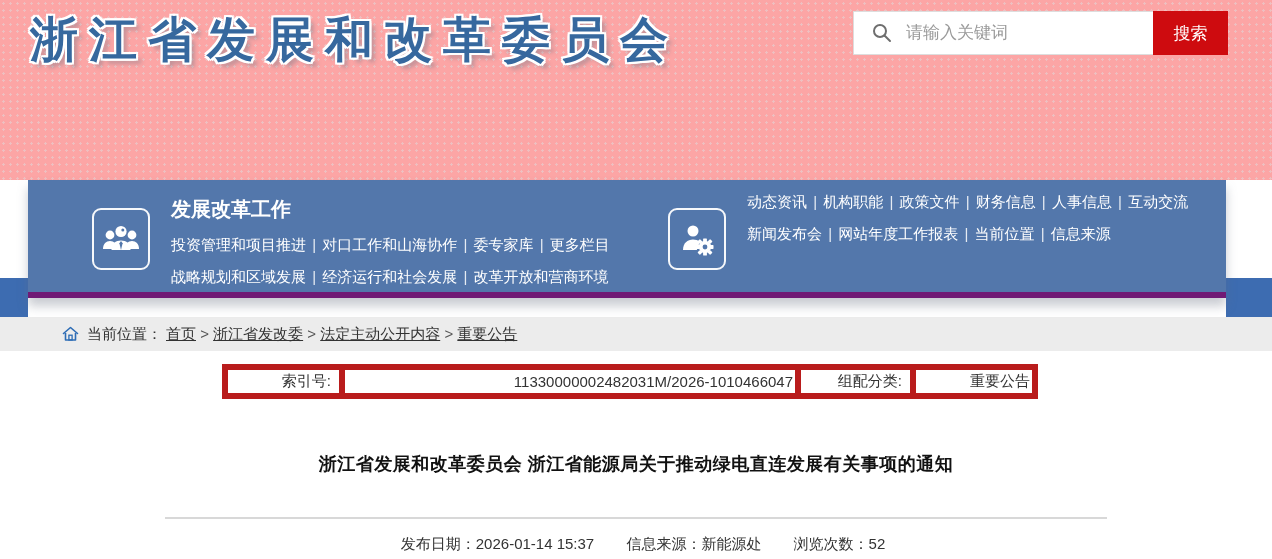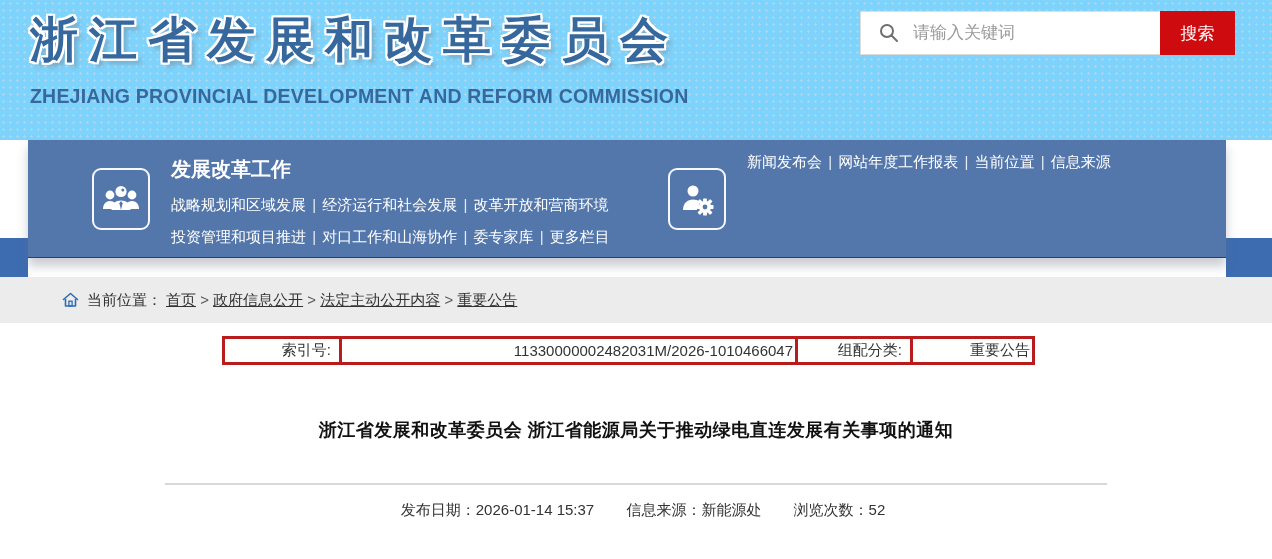--- a/index.html
+++ b/index.html
@@ -1,108 +1,107 @@
 <!DOCTYPE html>
 <html><head>
 <meta charset="utf-8">
 <style>
   * { margin:0; padding:0; box-sizing:border-box; }
   html,body { width:1272px; height:559px; overflow:hidden; }
   body { font-family:"Liberation Sans","DejaVu Sans",sans-serif; background:#fff; position:relative; }
 
   
-  .site-header { position:relative; height:140px; background:#7dd3fc; overflow:hidden;padding-left:45px; }
+  .site-header { position:relative; height:180px; background:#fca5a5; overflow:hidden;padding-left:45px; }
   .site-header::after{
     content:""; position:absolute; inset:0;
     background:radial-gradient(circle,#dcdee1 1.1px,transparent 1.2px);
     background-size:7px 7px; opacity:.45; pointer-events:none;
   }
   .brand { position:absolute; left:30px; top:8px; z-index:2; }
   .cn-title{
     font-size:48px; font-weight:bold; letter-spacing:11px; color:#36689e; white-space:nowrap;
     text-shadow:-2px -2px 0 #fff,2px -2px 0 #fff,-2px 2px 0 #fff,2px 2px 0 #fff,
                 0 -2px 0 #fff,0 2px 0 #fff,-2px 0 0 #fff,2px 0 0 #fff,
                 5px 5px 4px rgba(110,120,135,.45);
   }
   .en-title{ margin-top:13px; font-size:19.5px; font-weight:bold; color:#36689e; letter-spacing:.2px; white-space:nowrap; }
 
   .search-box{
-    position:absolute; top:11px; right:37px; width:375px; height:44px; z-index:3;
+    position:absolute; top:11px; right:44px; width:375px; height:44px; z-index:3;
     background:#fff; border:1px solid #ddd; display:flex; align-items:center;
   }
   .search-box .mag{ margin-left:17px; flex:0 0 auto; display:flex; }
   .search-box input{
     flex:1 1 auto; border:none; outline:none; height:100%; padding:0 8px 0 13px;
     font-size:17px; color:#333; background:transparent;
   }
   .search-box input::placeholder{ color:#9a9a9a; }
   .search-btn{
     flex:0 0 auto; width:75px; height:44px; margin:-1px -1px -1px 16px; border:none;
     background:#ce0b0f; color:#fff; font-size:17px; cursor:pointer; font-family:inherit;
   }
 
   
   .nav-band{ position:relative; height:137px; background:#fff; }
   .band-end{ position:absolute; top:98px; height:39px; background:#3d6cb1; z-index:1; }
   .band-end.left{ left:0; width:28px; }
   .band-end.right{ right:0; width:46px; }
   .nav-card{
     position:absolute; left:28px; top:0; width:1198px; height:118px; z-index:2;
-    background:#5377ab; border-bottom:1px solid #701a75;
+    background:#5377ab; border-bottom:6px solid #701a75;
     box-shadow:0 8px 10px rgba(100,110,125,.35);
   }
   .nav-section{ position:absolute; top:0; height:100%; }
   .nav-section.s1{ left:64px; }
   .nav-section.s2{ left:640px; }
   .icon-box{
     position:absolute; left:0; top:28px; width:58px; height:62px;
     border:2px solid rgba(255,255,255,.95); border-radius:9px;
     display:flex; align-items:center; justify-content:center; cursor:pointer;
   }
   .nav-texts{ position:absolute; left:79px; top:0; white-space:nowrap; }
   .nav-title{ margin-top:16px; font-size:20px; font-weight:bold; color:#fff; cursor:pointer; }
   .nav-links{ margin-top:13px; font-size:15px; color:#fff; }
   .nav-links .lnk{ cursor:pointer; }
   .nav-links .sep{ color:rgba(255,255,255,.85); padding:0 2px; }
 
   
   .breadcrumb-bar{
-    height:46px; background:#ececec; display:flex; align-items:center; padding-left:62px;
+    height:34px; background:#ececec; display:flex; align-items:center; padding-left:62px;
     font-size:15px; color:#333;
   }
   .home-icon{ display:flex; margin-right:8px; cursor:pointer; }
   .crumb-prefix{ margin-right:4px; }
   .breadcrumb-bar .lnk{ cursor:pointer;text-decoration:underline; }
   .breadcrumb-bar .sep{ color:#555; }
 
   
   .main-content{ background:#fff; }
   .meta-table{
     margin:13px 0 0 222px; width:810px; border-collapse:collapse; font-size:15px; color:#333;
     table-layout:fixed;
   }
-  .meta-table td{ border:3px solid #b91c1c; height:26px; padding:2px; }
+  .meta-table td{ border:6px solid #b91c1c; height:26px; padding:2px; }
   .meta-table td.lbl{ text-align:right; padding-right:8px; color:#333; }
   .meta-table td.val{ text-align:right; padding-left:10px; }
 
   .article-title{
     margin-top:53px; text-align:center; font-size:18px; font-weight:bold; color:#111;
     letter-spacing:.5px;
   }
   .title-divider{ width:942px; margin:41px auto 0 auto; border:none; border-top:2px solid #d8d8d8; }
   .pub-meta{ margin-top:16px; text-align:center; font-size:15px; color:#333;padding-left:14px; }
   .pub-meta .pair{ margin:0 14px; }
 </style>
 </head>
 <body>
 
 <header class="site-header">
   <div class="brand">
     <div class="cn-title">浙江省发展和改革委员会</div>
-    <div class="en-title">ZHEJIANG PROVINCIAL DEVELOPMENT AND REFORM COMMISSION</div>
   </div>
 
   <div class="search-box">
     <span class="mag">
       <svg width="22" height="22" viewBox="0 0 22 22">
         <circle cx="9" cy="9" r="6" fill="none" stroke="#6e6e6e" stroke-width="2"></circle>
         <line x1="13.5" y1="13.5" x2="19" y2="19" stroke="#6e6e6e" stroke-width="2" stroke-linecap="round"></line>
       </svg>
     </span>
     <input type="text" placeholder="请输入关键词" style="">
@@ -124,22 +123,22 @@
           <circle cx="31" cy="13" r="4.4" fill="#fff"></circle>
           <path d="M38 27c0-5.2-3.2-8-7-8-2 0-3.7.7-5 2l2.5 6z" fill="#fff"></path>
           <circle cx="20" cy="9.5" r="5.6" fill="#fff"></circle>
           <circle cx="21.8" cy="8" r="1.5" fill="#5377ab"></circle>
           <path d="M10.5 28c0-6.5 4.2-9.6 9.5-9.6s9.5 3.1 9.5 9.6z" fill="#fff"></path>
           <path d="M20 19l-1.6 2.2 1.6 6.8 1.6-6.8z" fill="#5377ab"></path>
         </svg>
       </div>
       <div class="nav-texts">
         <div class="nav-title">发展改革工作</div>
+        <div class="nav-links"><span class="lnk">投资管理和项目推进</span><span class="sep"> | </span><span class="lnk">对口工作和山海协作</span><span class="sep"> | </span><span class="lnk">委专家库</span><span class="sep"> | </span><span class="lnk">更多栏目</span></div>
         <div class="nav-links"><span class="lnk">战略规划和区域发展</span><span class="sep"> | </span><span class="lnk">经济运行和社会发展</span><span class="sep"> | </span><span class="lnk">改革开放和营商环境</span></div>
-        <div class="nav-links"><span class="lnk">投资管理和项目推进</span><span class="sep"> | </span><span class="lnk">对口工作和山海协作</span><span class="sep"> | </span><span class="lnk">委专家库</span><span class="sep"> | </span><span class="lnk">更多栏目</span></div>
       </div>
     </section>
 
     <section class="nav-section s2">
       <div class="icon-box">
         <svg width="38" height="38" viewBox="0 0 38 38">
           <circle cx="15" cy="11" r="5.5" fill="#fff"></circle>
           <path d="M5 30c0-7 4.5-10.5 10-10.5 2.6 0 5 .8 6.8 2.4l-3 8.1z" fill="#fff"></path>
           <g>
             <rect x="25.1" y="18.5" width="3.8" height="3.2" rx="0.6" fill="#fff" transform="rotate(0 27 27)"></rect>
@@ -149,37 +148,38 @@
             <rect x="20.2" y="19.8" width="3.4" height="3.4" rx="0.6" fill="#fff" transform="rotate(45 21.9 21.5)"></rect>
             <rect x="30.4" y="19.8" width="3.4" height="3.4" rx="0.6" fill="#fff" transform="rotate(-45 32.1 21.5)"></rect>
             <rect x="20.2" y="30.8" width="3.4" height="3.4" rx="0.6" fill="#fff" transform="rotate(-45 21.9 32.5)"></rect>
             <rect x="30.4" y="30.8" width="3.4" height="3.4" rx="0.6" fill="#fff" transform="rotate(45 32.1 32.5)"></rect>
             <circle cx="27" cy="27" r="6.2" fill="#fff"></circle>
             <circle cx="27" cy="27" r="2.4" fill="#5377ab"></circle>
           </g>
         </svg>
       </div>
       <div class="nav-texts">
+        <div class="nav-links"><span class="lnk">动态资讯</span><span class="sep"> | </span><span class="lnk">机构职能</span><span class="sep"> | </span><span class="lnk">政策文件</span><span class="sep"> | </span><span class="lnk">财务信息</span><span class="sep"> | </span><span class="lnk">人事信息</span><span class="sep"> | </span><span class="lnk">互动交流</span></div>
         <div class="nav-links"><span class="lnk">新闻发布会</span><span class="sep"> | </span><span class="lnk">网站年度工作报表</span><span class="sep"> | </span><span class="lnk">当前位置</span><span class="sep"> | </span><span class="lnk">信息来源</span></div>
       </div>
     </section>
 
   </nav>
 </div>
 
 <div class="breadcrumb-bar">
   <span class="home-icon">
     <svg width="17" height="16" viewBox="0 0 17 16">
       <path d="M1.5 7.5 L8.5 1.5 L15.5 7.5" fill="none" stroke="#2d6cb5" stroke-width="1.6" stroke-linecap="round" stroke-linejoin="round"></path>
       <path d="M3.5 7 V14 H13.5 V7" fill="none" stroke="#2d6cb5" stroke-width="1.6" stroke-linejoin="round"></path>
       <rect x="6.9" y="9.2" width="3.2" height="4.8" fill="none" stroke="#2d6cb5" stroke-width="1.3"></rect>
     </svg>
   </span>
   <span class="crumb-prefix">当前位置：</span>
-  <span><span class="lnk">首页</span><span class="sep"> &gt; </span><span class="lnk">政府信息公开</span><span class="sep"> &gt; </span><span class="lnk">法定主动公开内容</span><span class="sep"> &gt; </span><span class="lnk">重要公告</span></span>
+  <span><span class="lnk">首页</span><span class="sep"> &gt; </span><span class="lnk">浙江省发改委</span><span class="sep"> &gt; </span><span class="lnk">法定主动公开内容</span><span class="sep"> &gt; </span><span class="lnk">重要公告</span></span>
 </div>
 
 <main class="main-content">
 
   <table class="meta-table">
     <colgroup>
         <col style="width:117px">
         <col style="width:456px">
         <col style="width:115px">
         <col style="width:122px">

